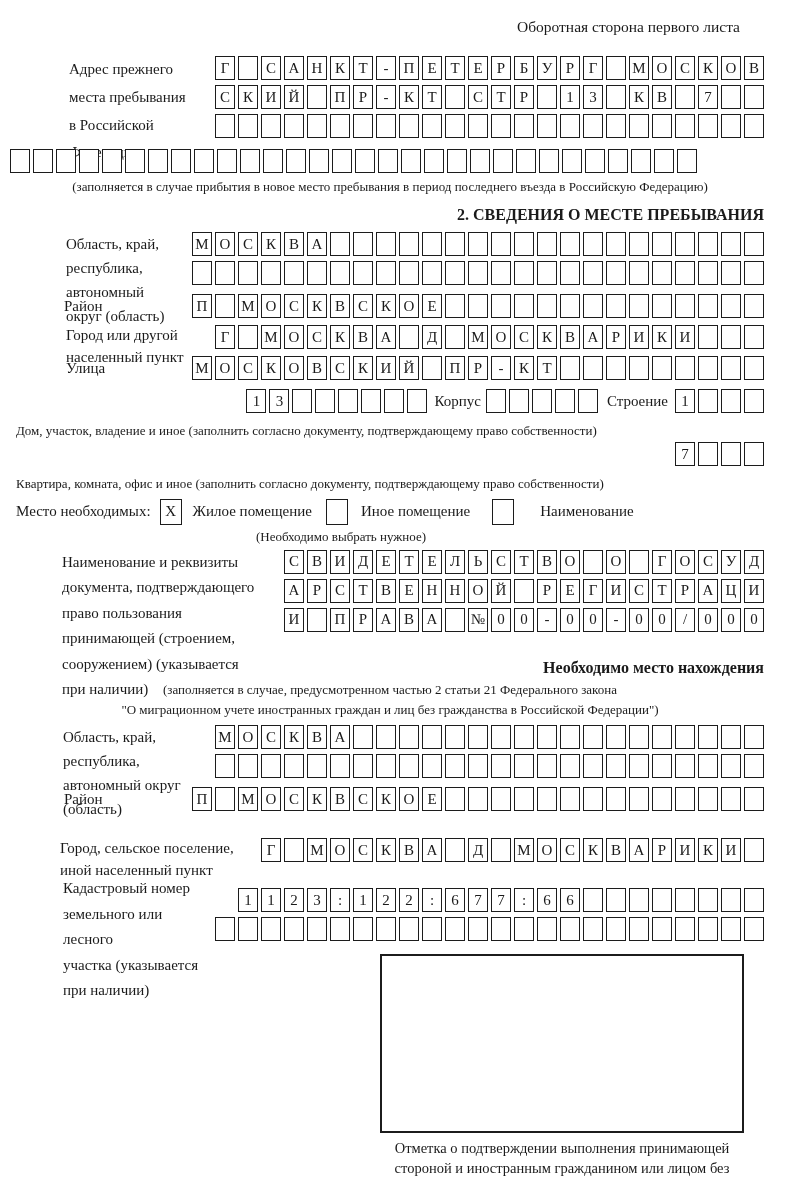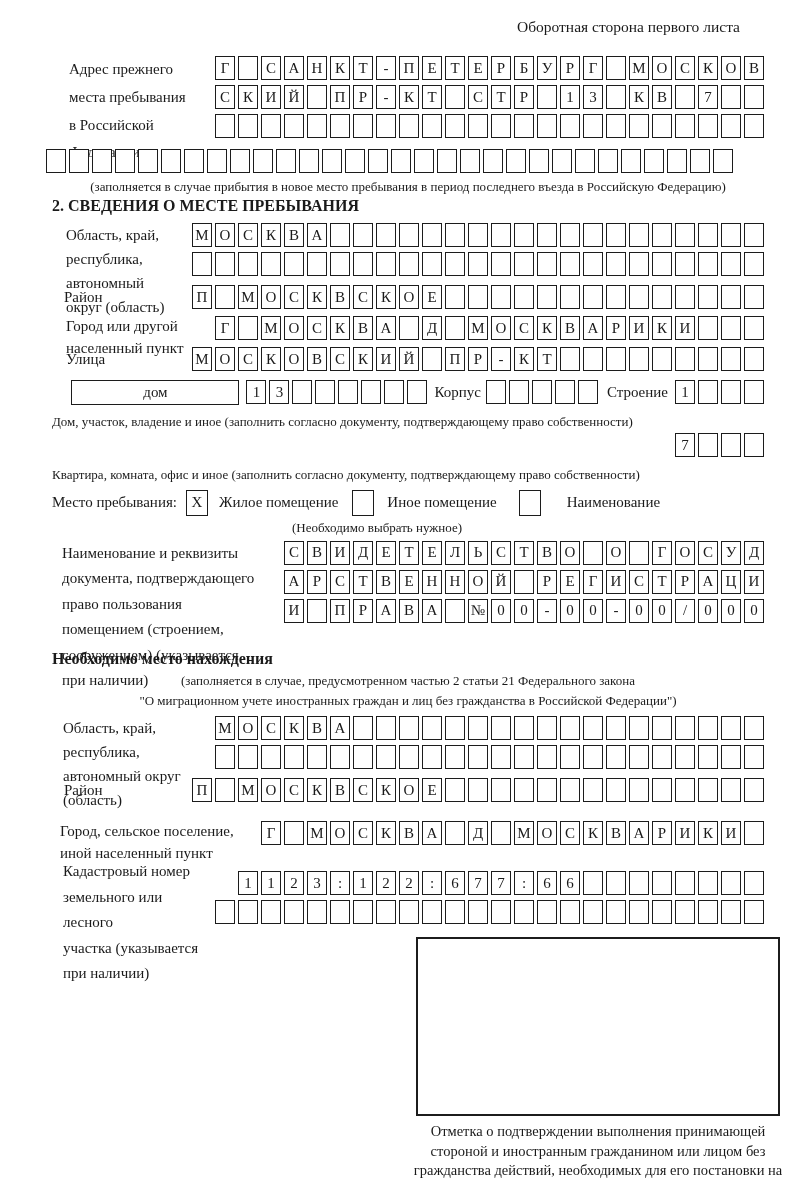--- a/index.html
+++ b/index.html
@@ -2,34 +2,34 @@
 <html><head>
 <meta charset="utf-8">
 <style>
   html,body{margin:0;padding:0;background:#fff;}
   body{
     width:800px;height:1180px;
     font-family:"Liberation Serif","DejaVu Serif",serif;
     color:#1a1a1a;font-size:15px;
     position:relative;overflow:hidden;
   }
-  .page{box-sizing:border-box;width:800px;height:1180px;padding:18px 36px 0 52px;}
+  .page{box-sizing:border-box;width:800px;height:1180px;padding:18px 36px 0 16px;}
   .hdr-note{text-align:right;margin:0 24px 20px 0;font-size:15.5px;}
   .field{display:flex;align-items:flex-start;overflow:visible;justify-content:flex-end;}
   .flabel{flex:none;white-space:pre-line;line-height:1.6;padding-right:4px;}
   .cellcol{flex:none;}
   .cellrow{display:flex;gap:3px;margin-bottom:5px;flex:none;}
   .cell{
     flex:none;width:18px;height:22px;border:1.6px solid #1c1c1c;
     display:flex;align-items:center;justify-content:center;
     font-size:15px;line-height:1;background:#fff;
   }
   .note{font-size:13px;line-height:1.4;margin:2px 0 1px 0;}
   .center{text-align:center;}
-  .sec-title{text-align:left;font-weight:bold;font-size:16px;margin:1px 0 8px 0;}
+  .sec-title{text-align:right;font-weight:bold;font-size:16px;margin:10px 0 8px 0;}
   .labelbox{
     flex:none;border:1.6px solid #1c1c1c;height:23px;display:flex;
     align-items:center;justify-content:center;background:#fff;
   }
   .inline-lbl{flex:none;line-height:25px;}
   .cbox{
     flex:none;width:20px;height:24px;border:1.6px solid #1c1c1c;
     display:flex;align-items:center;justify-content:center;font-size:15px;background:#fff;
   }
   .stay-row{display:flex;align-items:center;margin-top:4px;height:28px;}
@@ -321,21 +321,20 @@
         <span class="cell"></span>
         <span class="cell"></span>
         <span class="cell"></span>
         <span class="cell"></span>
         <span class="cell"></span>
         <span class="cell"></span>
       </div>
   </div>
 
   <div class="field" style="height:31px;margin-top:2px">
-    <div class="labelbox" style="width:166px;margin-right:7px">дом</div>
     <div class="cellrow" style="margin-right:7px">
         <span class="cell">1</span>
         <span class="cell">3</span>
         <span class="cell"></span>
         <span class="cell"></span>
         <span class="cell"></span>
         <span class="cell"></span>
         <span class="cell"></span>
         <span class="cell"></span>
       </div>
@@ -361,35 +360,35 @@
     <div class="cellrow">
         <span class="cell">7</span>
         <span class="cell"></span>
         <span class="cell"></span>
         <span class="cell"></span>
       </div>
   </div>
   <div class="note">Квартира, комната, офис и иное (заполнить согласно документу, подтверждающему право собственности)</div>
 
   <div class="stay-row">
-    <span style="margin-right:9px">Место пребывания:</span>
+    <span style="margin-right:9px">Место необходимых:</span>
     <span class="cbox" style="margin-right:11px">X</span>
     <span class="opt" style="margin-right:14px">Жилое помещение</span>
     <span class="cbox" style="margin-right:13px"></span>
     <span class="opt" style="margin-right:22px">Иное помещение</span>
     <span class="cbox" style="margin-right:26px"></span>
     <span class="opt">Наименование</span>
   </div>
   <div class="note" style="margin-left:110px;width:430px;text-align:center">(Необходимо выбрать нужное)</div>
 
   <div class="field" style="height:95px;margin-top:4px">
     <div class="flabel" style="width:218px;line-height:1.7">Наименование и реквизиты
 документа, подтверждающего
 право пользования
-помещением (строением,
+принимающей (строением,
 сооружением) (указывается
 при наличии)</div>
     <div class="cellcol">
       <div class="cellrow">
           <span class="cell">С</span>
           <span class="cell">В</span>
           <span class="cell">И</span>
           <span class="cell">Д</span>
           <span class="cell">Е</span>
           <span class="cell">Т</span>
@@ -547,21 +546,21 @@
         <span class="cell"></span>
         <span class="cell"></span>
         <span class="cell"></span>
         <span class="cell"></span>
         <span class="cell"></span>
         <span class="cell"></span>
         <span class="cell"></span>
       </div>
   </div>
 
-  <div class="field" style="height:31px;margin-top:12px">
+  <div class="field" style="height:31px;margin-top:20px">
     <div class="flabel" style="width:197px;line-height:1.45">Город, сельское поселение,
 иной населенный пункт</div>
     <div class="cellrow">
         <span class="cell">Г</span>
         <span class="cell"></span>
         <span class="cell">М</span>
         <span class="cell">О</span>
         <span class="cell">С</span>
         <span class="cell">К</span>
         <span class="cell">В</span>

